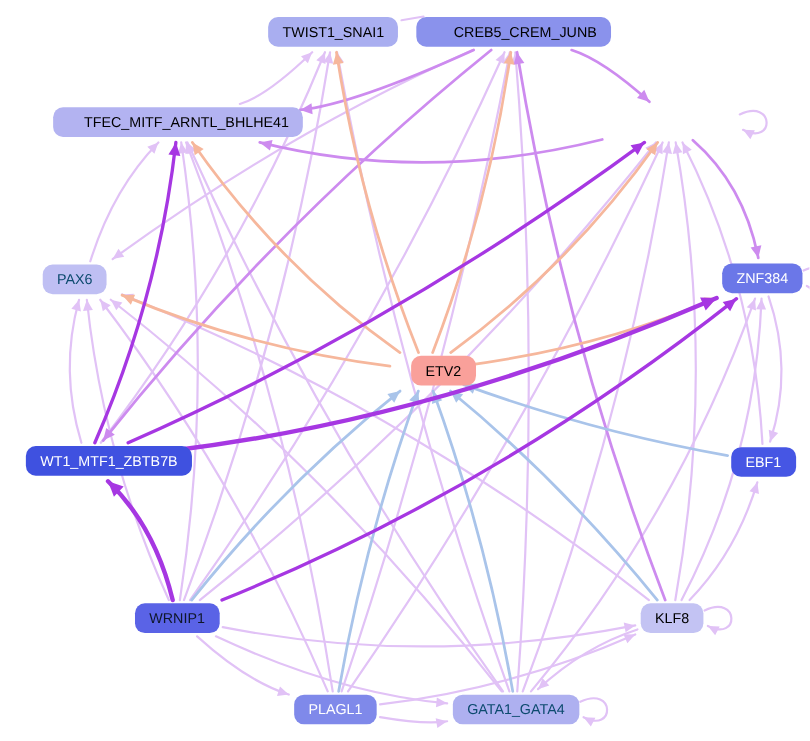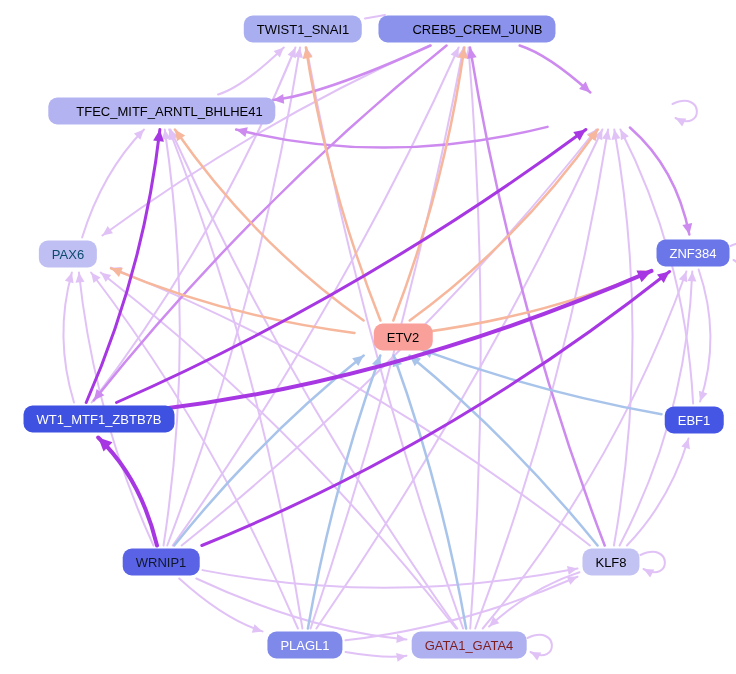--- a/index.html
+++ b/index.html
@@ -173,15 +173,15 @@
       <div class="graph-node" style="left: 467px; top: 29px; background: rgb(138, 146, 236); color: rgb(0, 0, 0); padding-left: 34px;">CREB5_CREM_JUNB</div>
       <div class="graph-node" style="left: 162px; top: 111px; background: rgb(179, 179, 241); color: rgb(0, 0, 0); padding-left: 28px;">TFEC_MITF_ARNTL_BHLHE41</div>
       <div class="graph-node" style="left: 68px; top: 254px; background: rgb(191, 191, 243); color: #0c4a6e;">PAX6</div>
       <div class="graph-node" style="left: 693px; top: 253px; background: rgb(107, 119, 232); color: rgb(255, 255, 255);">ZNF384</div>
       <div class="graph-node" style="left: 387px; top: 337px; background: rgb(249, 160, 154); color: rgb(0, 0, 0); margin-left: 16px;">ETV2</div>
       <div class="graph-node" style="left: 79px; top: 419px; background: rgb(63, 81, 224); color: rgb(255, 255, 255); margin-left: 20px;">WT1_MTF1_ZBTB7B</div>
       <div class="graph-node" style="left: 694px; top: 420px; background: rgb(70, 86, 228); color: rgb(255, 255, 255);">EBF1</div>
       <div class="graph-node" style="left: 161px; top: 562px; background: rgb(90, 99, 230); color: #0f172a;">WRNIP1</div>
       <div class="graph-node" style="left: 611px; top: 562px; background: rgb(195, 195, 243); color: rgb(0, 0, 0);">KLF8</div>
       <div class="graph-node" style="left: 305px; top: 645px; background: rgb(127, 137, 234); color: rgb(255, 255, 255);">PLAGL1</div>
-      <div class="graph-node" style="left: 469px; top: 645px; background: rgb(174, 176, 240); color: #7f1d1d;">GATA1_GATA4</div>
+      <div class="graph-node" style="left: 469px; top: 645px; background: rgb(174, 176, 240); color: #0c4a6e;">GATA1_GATA4</div>
     </div>
 </div>
 
 </body></html>

